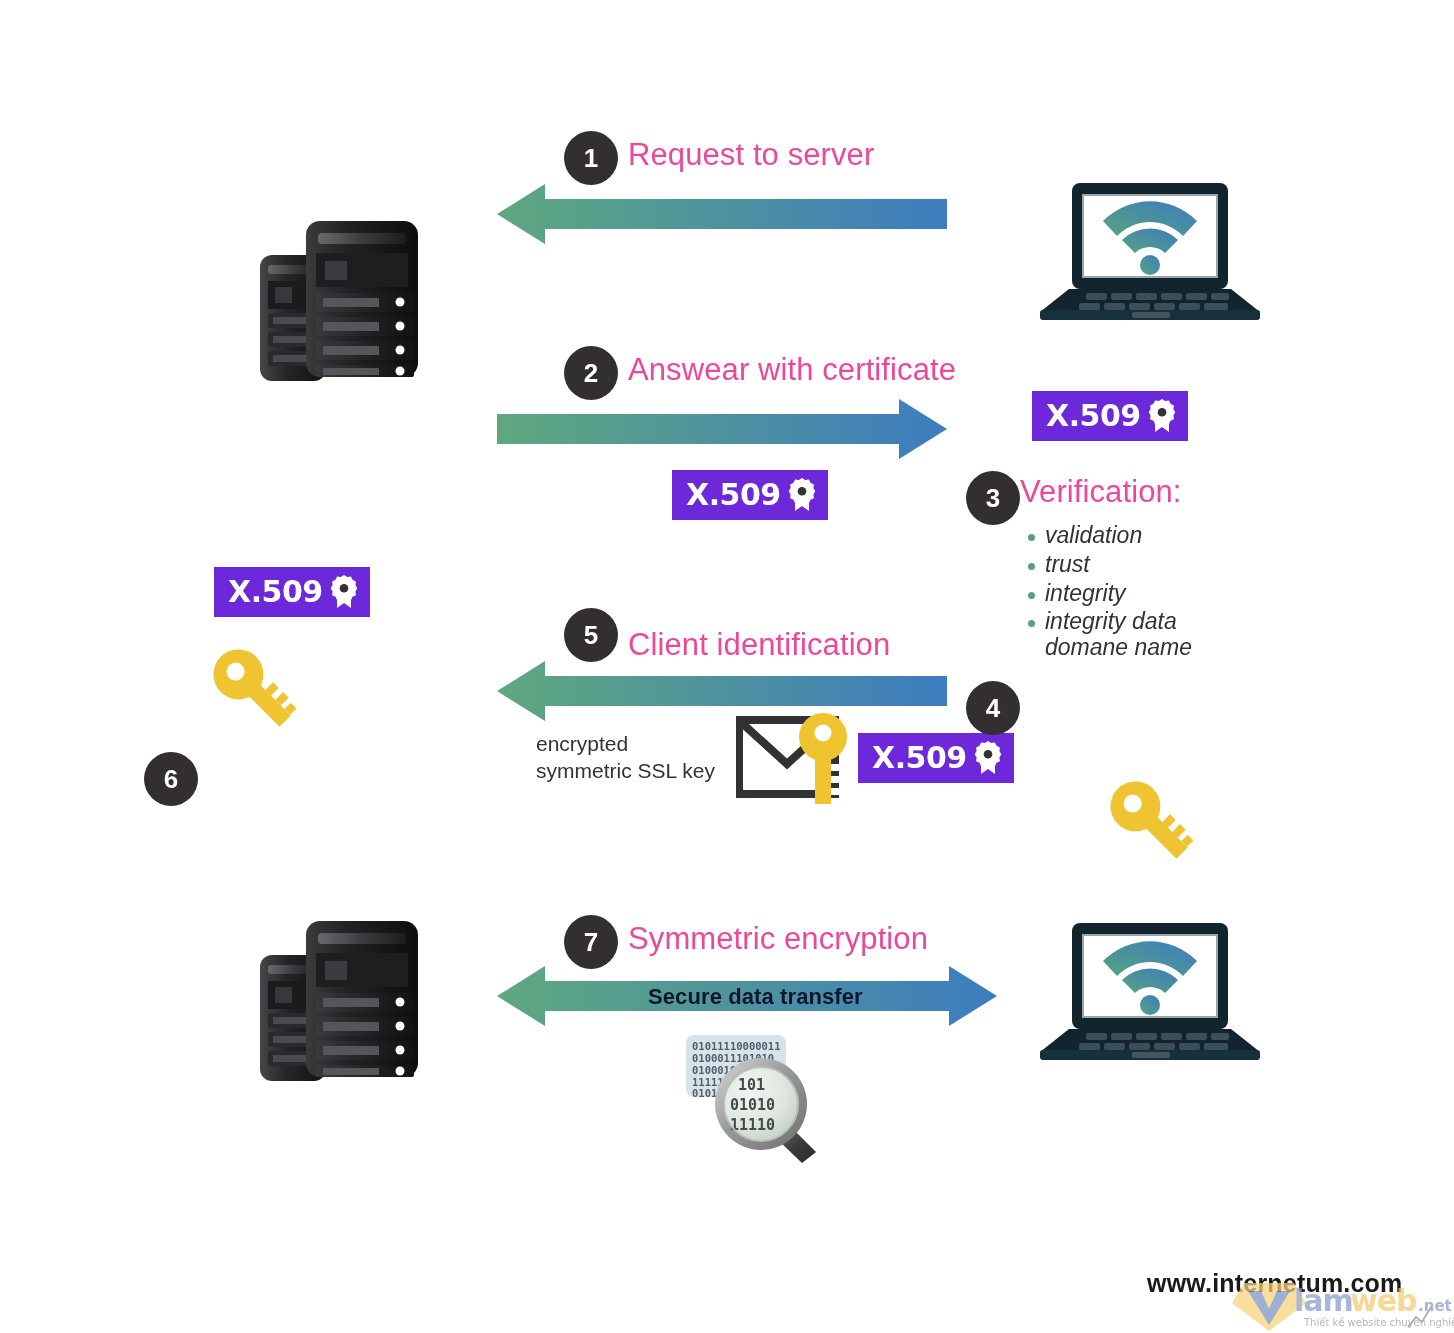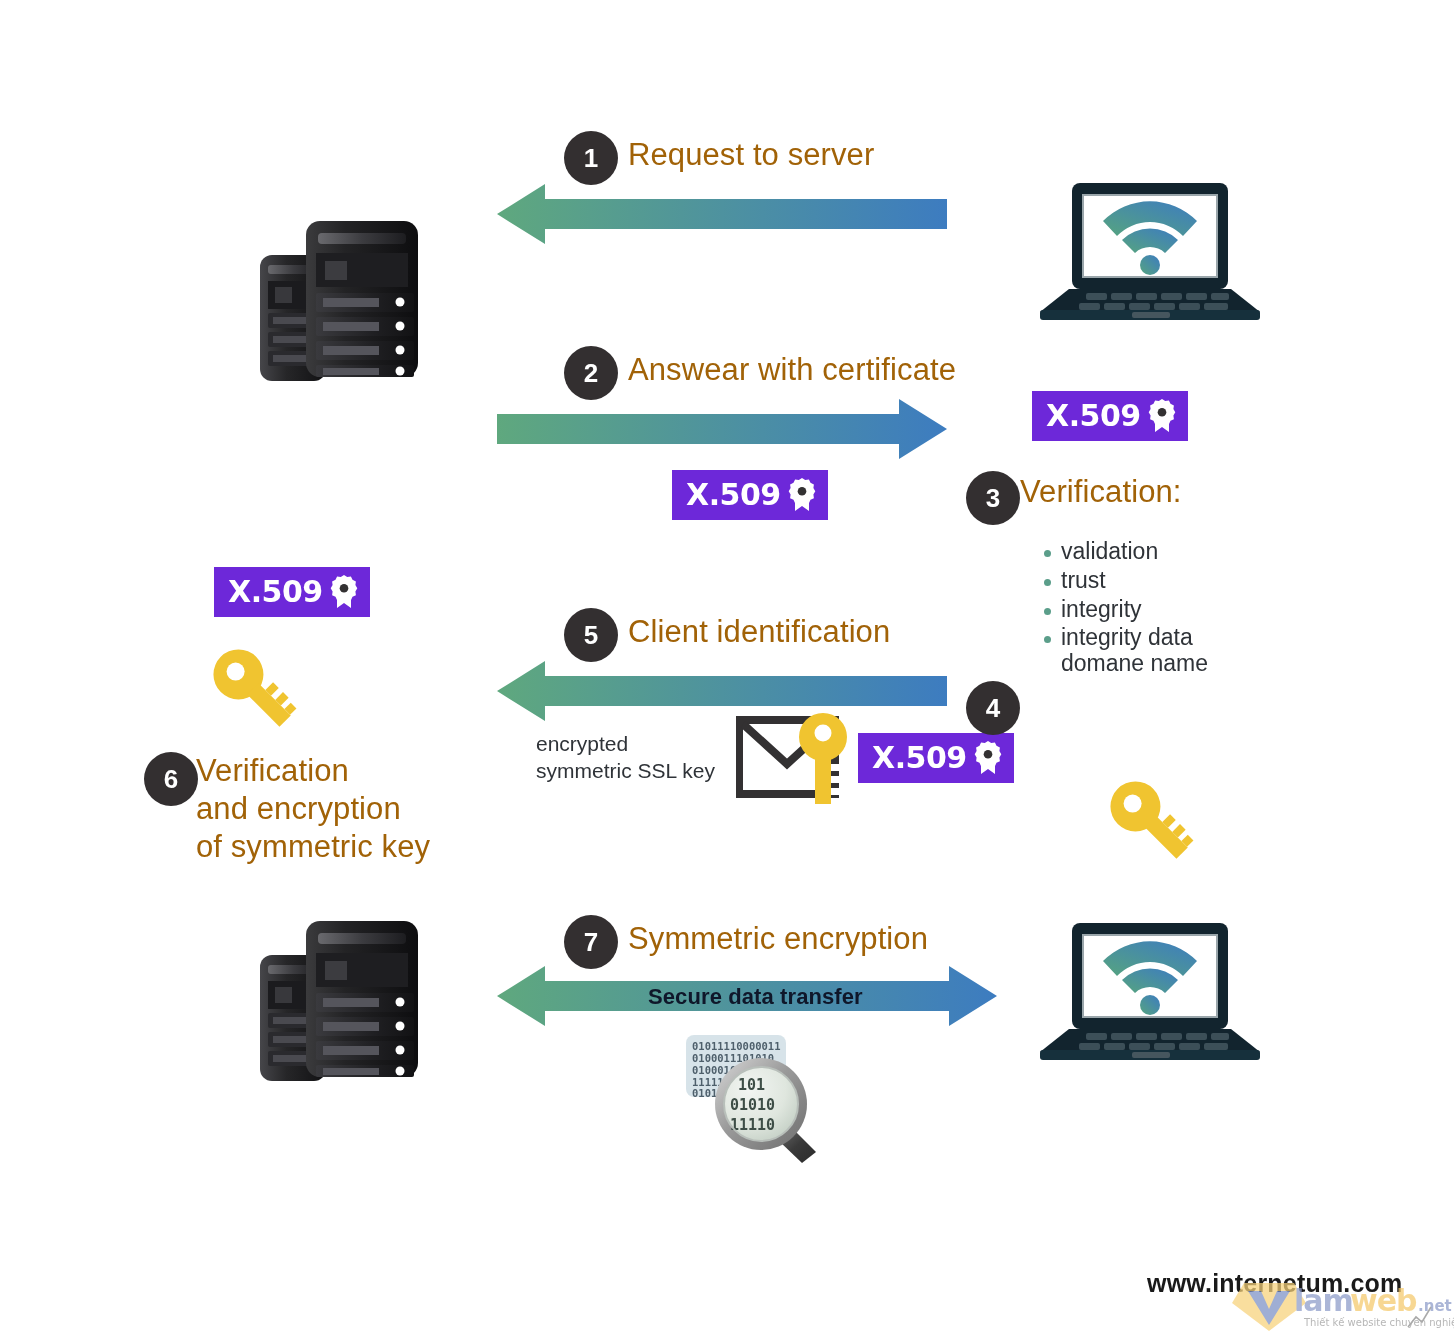--- a/index.html
+++ b/index.html
@@ -14,21 +14,21 @@
   
   .badge{
     width:54px;height:54px;border-radius:50%;
     background:#332f30;color:#fff;
     display:flex;align-items:center;justify-content:center;
     font-size:26px;font-weight:700;line-height:1;
   }
 
   
   .label{
-    font-size:31px;font-weight:400;color:#a16207;
+    font-size:31px;font-weight:400;color:#ec4899;
     letter-spacing:.1px;white-space:nowrap;line-height:1.22;
   }
   .label.multi{white-space:normal;}
 
   
   .arrow{position:absolute;}
   .arrow svg{display:block;}
 
   
   .x509{
@@ -36,21 +36,21 @@
     padding:7px 12px 7px 14px;gap:7px;
   }
   .x509 .txt{
     color:#fff;font-weight:700;font-size:30px;line-height:1;
     font-family:"DejaVu Sans","Liberation Sans",sans-serif;
     letter-spacing:-.5px;
   }
   .x509 svg{display:block;}
 
   
-  .bullets{list-style:none;margin:16px;padding:0;}
+  .bullets{list-style:none;margin:0;padding:0;font-style:italic;}
   .bullets li{
     position:relative;padding-left:21px;
     font-size:23px;line-height:1.12;color:#2f3338;margin-bottom:3px;
   }
   .bullets li::before{
     content:"";position:absolute;left:4px;top:11px;
     width:7px;height:7px;border-radius:50%;background:#5b9e8a;
   }
 
   
@@ -266,28 +266,25 @@
         <rect x="54" y="58" width="11" height="8" fill="#f0c430"></rect>
         <rect x="54" y="72" width="11" height="8" fill="#f0c430"></rect>
         <rect x="54" y="85" width="9" height="8" fill="#f0c430"></rect>
       </g>
     </svg>
   </div>
 
   <div class="abs badge" style="left:144px;top:752px;">
     <span>6</span>
   </div>
-  <div class="abs label multi" style="left:196px;top:752px;width:270px;white-space:pre-line;">Verification
-and encryption
-of symmetric key</div>
 
   <div class="abs badge" style="left:564px;top:608px;">
     <span>5</span>
   </div>
-  <div class="abs label" style="left:628px;top:613px;">Client identification</div>
+  <div class="abs label" style="left:628px;top:626px;">Client identification</div>
 
   <div class="arrow" style="left:497px;top:660px;">
     <svg width="450" height="62" viewBox="0 0 450 62">
       <path d="M0,31 L48,1 L48,16 L450,16 L450,46 L48,46 L48,61 Z" fill="url(#gradArrow)"></path>
     </svg>
   </div>
 
   <div class="abs small-caption" style="left:536px;top:730px;">encrypted
 symmetric SSL key</div>
 

